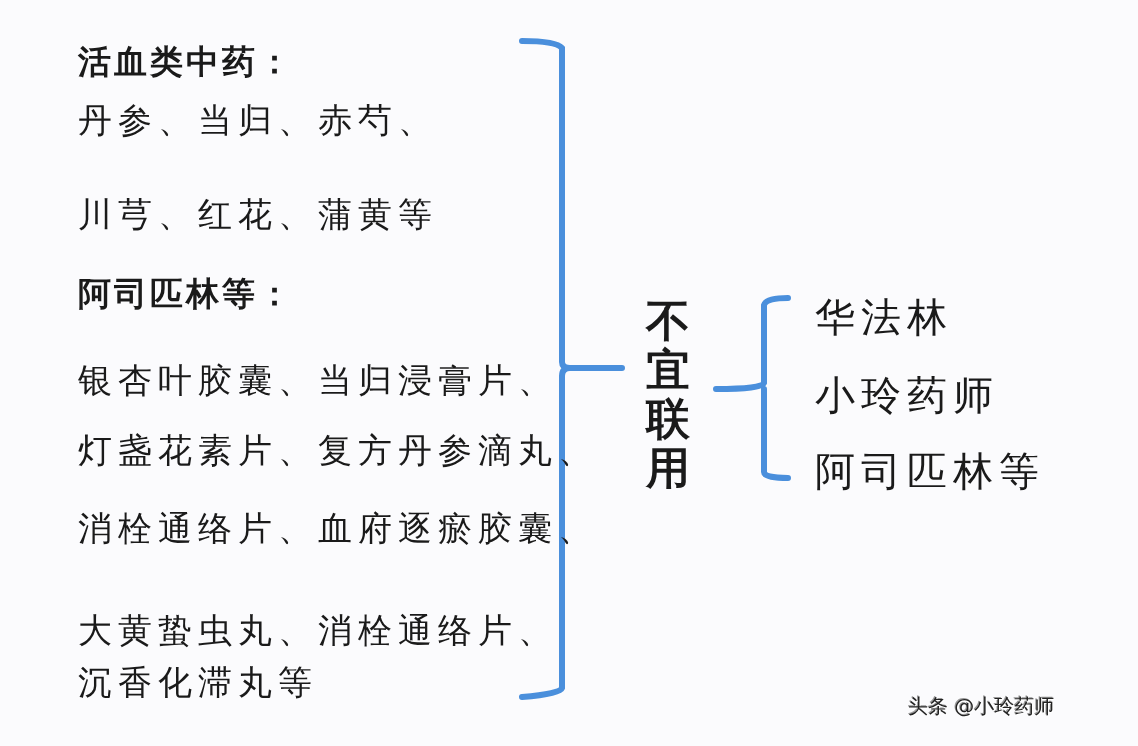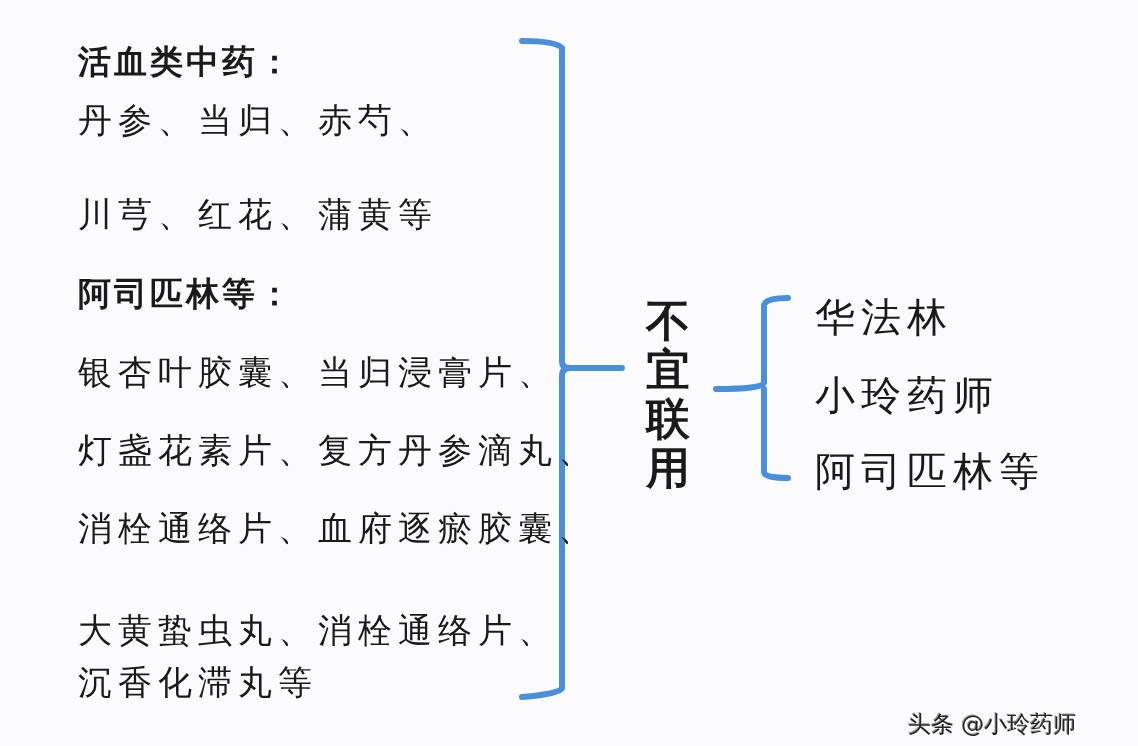--- a/index.html
+++ b/index.html
@@ -4,38 +4,38 @@
 <style>
   html, body { margin:0; padding:0; }
   body { width:1138px; height:746px; background:#fbfbfd; position:relative; overflow:hidden;
          font-family: "DejaVu Serif", "Liberation Serif", serif; color:#1a1a1a; }
   .line { position:absolute; left:50px; font-size:34px; letter-spacing:6px; white-space:nowrap;margin-left:28px; }
   .bold { font-weight:bold; font-family:"DejaVu Sans","Liberation Sans",sans-serif; font-size:33px; letter-spacing:3px; }
   .center-label { position:absolute; left:640px; top:296px; width:56px; font-size:44px; font-weight:bold;
                   line-height:49px; text-align:center; font-family:"DejaVu Sans","Liberation Sans",sans-serif; }
   .center-label span { display:block; }
   .right-item { position:absolute; left:815px; font-size:40px; letter-spacing:6px; white-space:nowrap; }
-  .watermark { position:absolute; left:908px; top:693px; font-size:23px; color:#222;
-               font-family:"DejaVu Sans","Liberation Sans",sans-serif; text-shadow:1px 1px 0 #fff, -1px -1px 0 #999;margin-top:16px; }
+  .watermark { position:absolute; left:908px; top:693px; font-size:20px; color:#222;
+               font-family:"DejaVu Sans","Liberation Sans",sans-serif; text-shadow:1px 1px 0 #fff, -1px -1px 0 #999; }
   svg.brackets { position:absolute; left:0; top:0; }
 </style>
 </head>
 <body>
 
 <svg class="brackets" width="1138" height="746">
   <path d="M522 41 Q556 41 562 48 L562 362 Q562 368 570 368 L622 368 M570 368 Q562 368 562 376 L562 688 Q560 694 522 697" fill="none" stroke="#4a8fdc" stroke-width="6" stroke-linecap="round"></path>
   <path d="M788 298 Q766 298 764 305 L764 383 Q762 389 716 389 M764 389 L764 472 Q764 478 788 478" fill="none" stroke="#4a8fdc" stroke-width="6" stroke-linecap="round"></path>
 </svg>
 
 <div class="line bold" style="top:40px">活血类中药：</div>
 <div class="line" style="top:98px">丹参、当归、赤芍、</div>
 <div class="line" style="top:192px">川芎、红花、蒲黄等</div>
 
 <div class="line bold" style="top:272px">阿司匹林等：</div>
-<div class="line" style="top:350px">银杏叶胶囊、当归浸膏片、</div>
+<div class="line" style="top:358px">银杏叶胶囊、当归浸膏片、</div>
 <div class="line" style="top:428px">灯盏花素片、复方丹参滴丸、</div>
 <div class="line" style="top:506px">消栓通络片、血府逐瘀胶囊、</div>
 <div class="line" style="top:608px">大黄蛰虫丸、消栓通络片、</div>
 <div class="line" style="top:660px">沉香化滞丸等</div>
 
 <div class="center-label">
   <span>不</span>
   <span>宜</span>
   <span>联</span>
   <span>用</span>

